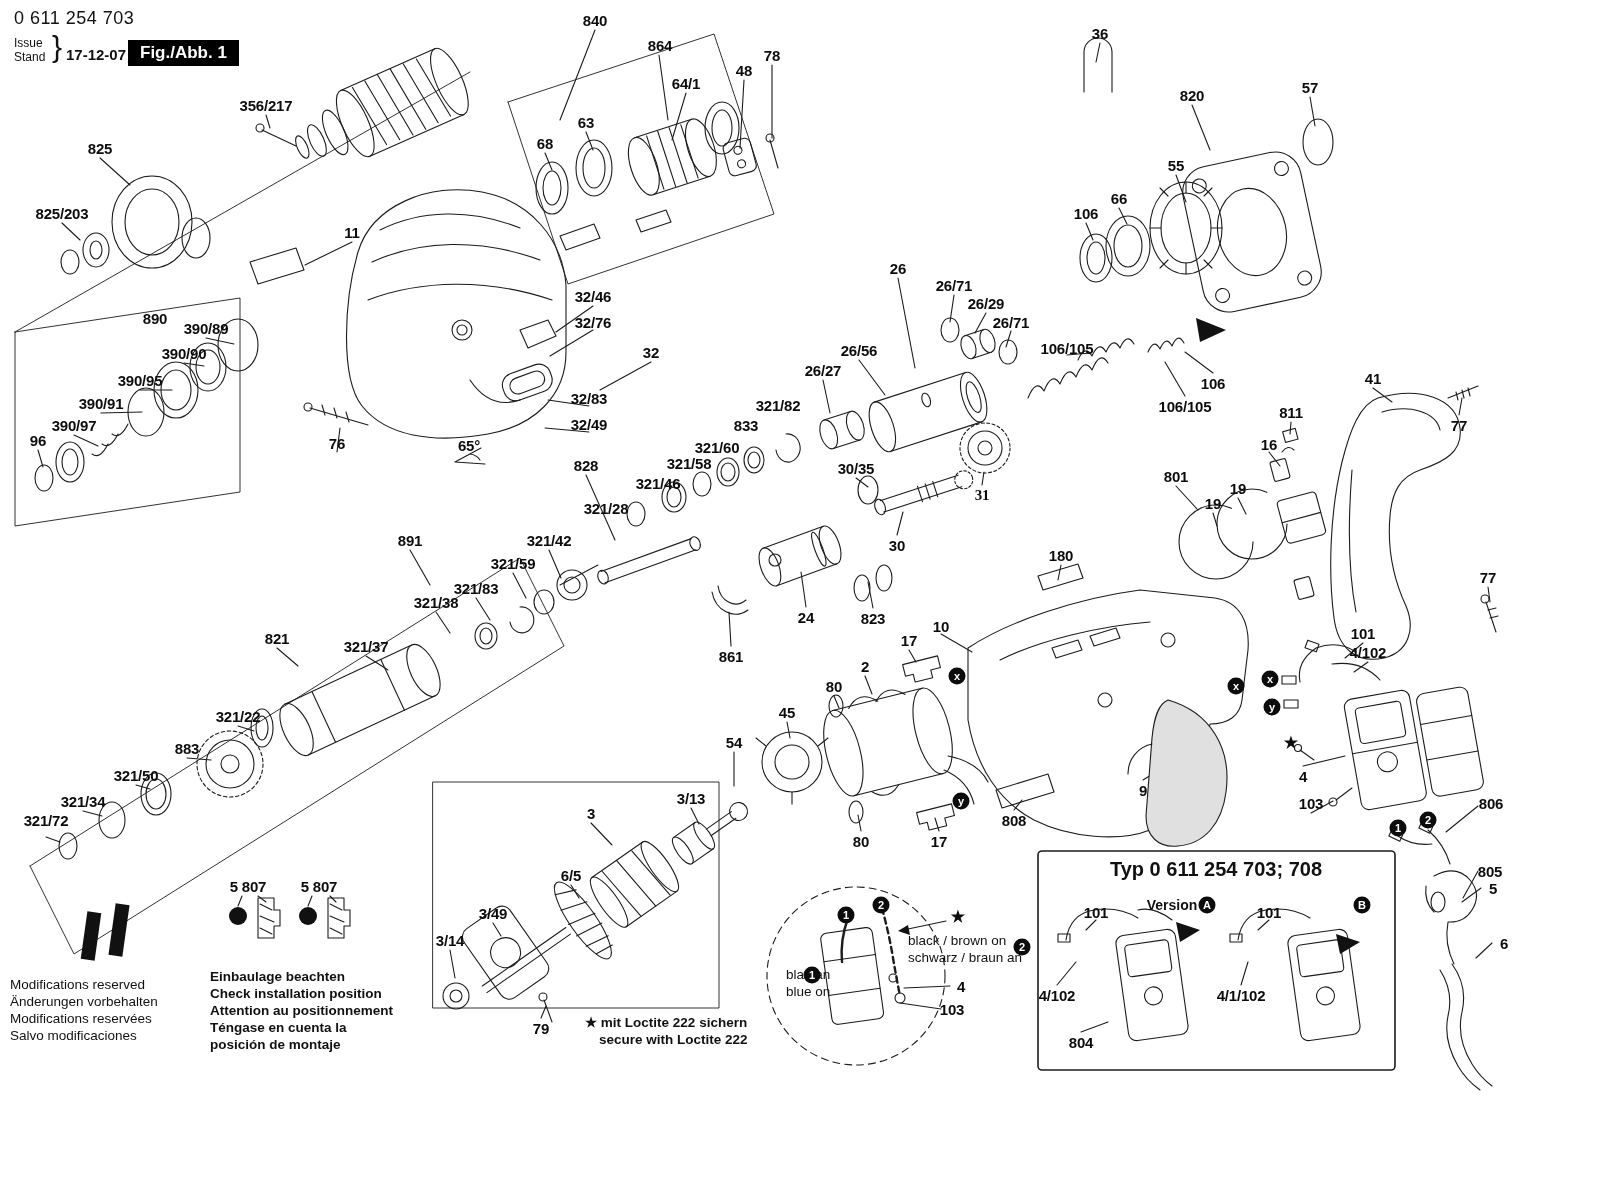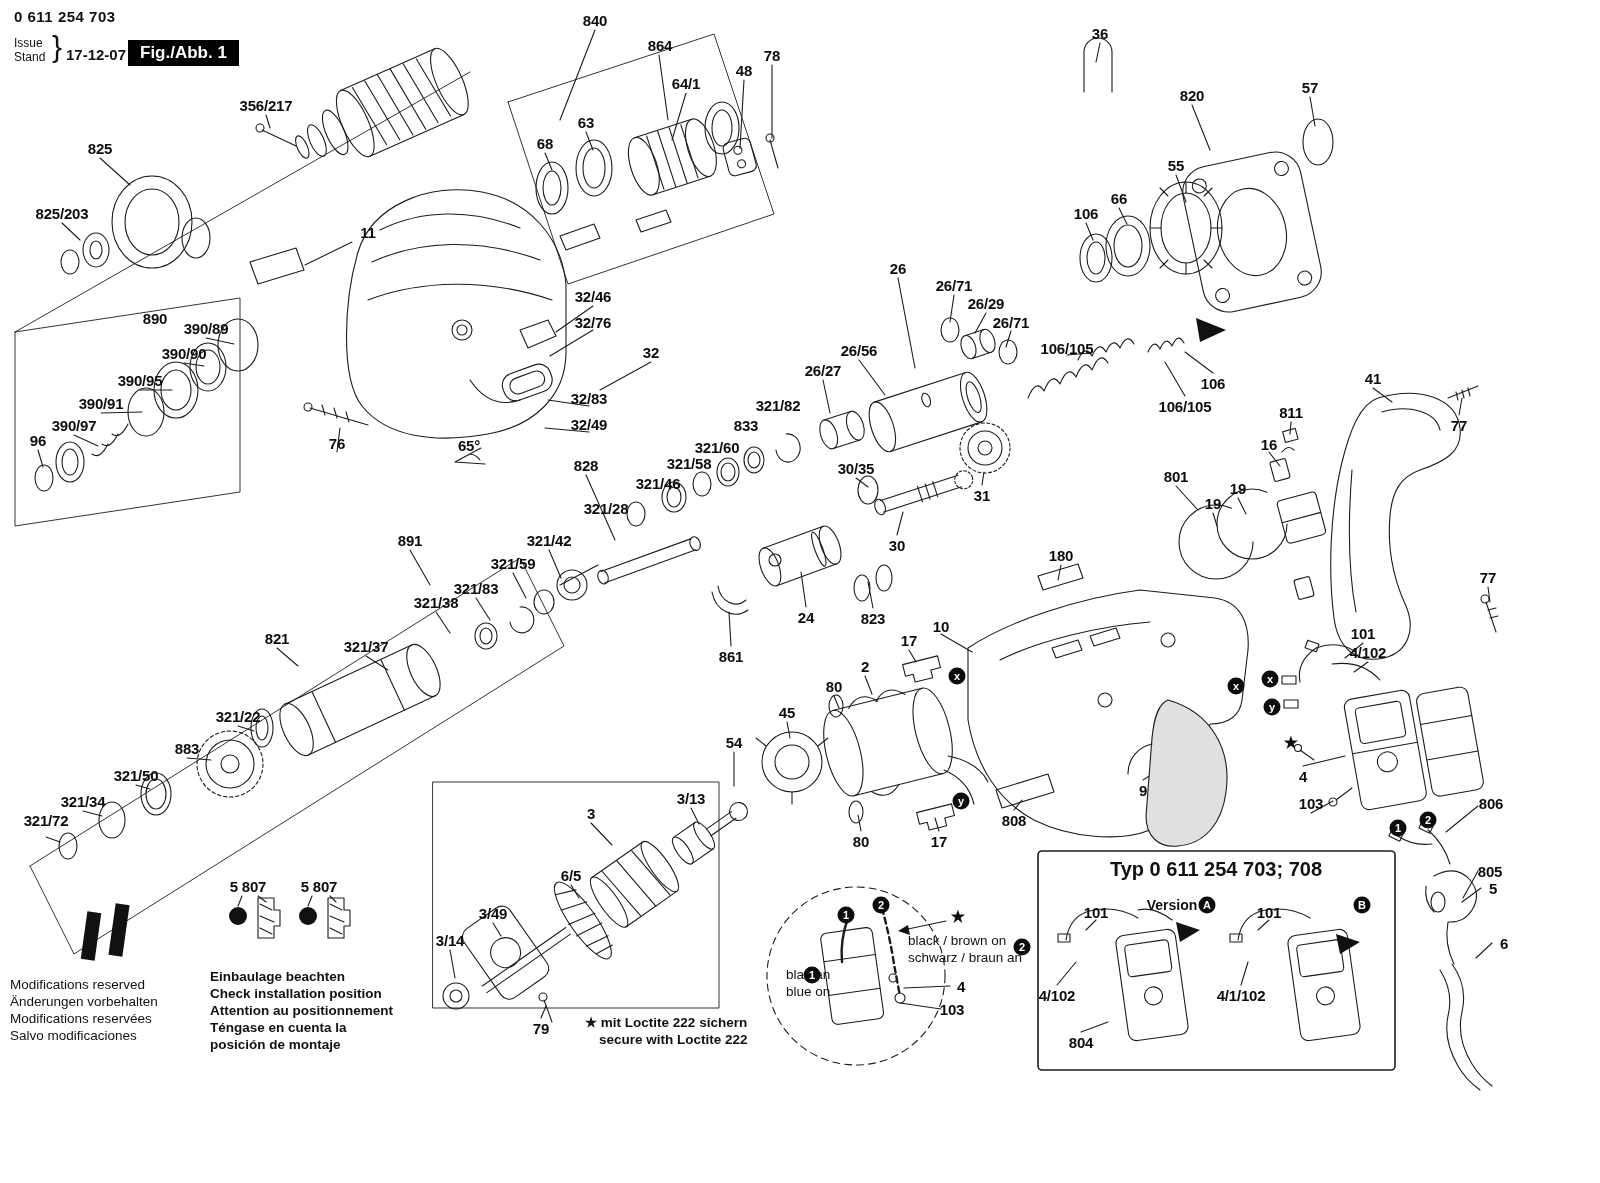--- a/index.html
+++ b/index.html
@@ -6,21 +6,21 @@
   .stage{position:relative;width:1600px;height:1183px;background:#ffffff;overflow:hidden;
          font-family:"Liberation Sans",sans-serif;color:#111;}
   svg{position:absolute;left:0;top:0;}
   .part-label{position:absolute;transform:translate(-50%,-50%);font-weight:bold;font-size:15px;
               white-space:nowrap;letter-spacing:-0.2px;color:#0c0c0c;z-index:4;}
   .marker{position:absolute;transform:translate(-50%,-50%);width:17px;height:17px;border-radius:50%;
           background:#0c0c0c;color:#fff;font-weight:bold;font-size:11px;line-height:17px;
           text-align:center;z-index:5;}
   .star-marker{position:absolute;transform:translate(-50%,-50%);font-size:16px;font-weight:bold;
                color:#0c0c0c;z-index:5;}
-  .hdr-partnum{position:absolute;left:14px;top:8px;font-size:15px;font-weight:bold;letter-spacing:0.5px;}
+  .hdr-partnum{position:absolute;left:14px;top:8px;font-size:18px;font-weight:normal;letter-spacing:0.5px;}
   .hdr-issue{position:absolute;left:14px;top:36px;font-size:12px;line-height:14px;}
   .hdr-brace{position:absolute;left:52px;top:30px;font-size:30px;font-weight:normal;}
   .hdr-date{position:absolute;left:66px;top:46px;font-size:15px;font-weight:bold;}
   .fig-box{position:absolute;left:128px;top:40px;background:#000;color:#fff;font-weight:bold;
            font-size:17px;padding:3px 12px;}
   .note{position:absolute;font-size:13.5px;line-height:17px;z-index:4;}
   .note.bold{font-weight:bold;}
   .note.right{text-align:left;margin-left:38px;}
   .inset-title{position:absolute;left:1216px;top:869px;transform:translate(-50%,-50%);
                font-size:20px;font-weight:bold;z-index:4;}
@@ -461,21 +461,21 @@
       <span class="part-label" style="left: 772px; top: 55px;">78</span>
       <span class="part-label" style="left: 1100px; top: 33px;">36</span>
       <span class="part-label" style="left: 1192px; top: 95px;">820</span>
       <span class="part-label" style="left: 1310px; top: 87px;">57</span>
       <span class="part-label" style="left: 1176px; top: 165px;">55</span>
       <span class="part-label" style="left: 1119px; top: 198px;">66</span>
       <span class="part-label" style="left: 1086px; top: 213px;">106</span>
       <span class="part-label" style="left: 266px; top: 105px;">356/217</span>
       <span class="part-label" style="left: 100px; top: 148px;">825</span>
       <span class="part-label" style="left: 62px; top: 213px;">825/203</span>
-      <span class="part-label" style="left: 368px; top: 232px;">11</span>
+      <span class="part-label" style="left: 352px; top: 232px;">11</span>
       <span class="part-label" style="left: 545px; top: 143px;">68</span>
       <span class="part-label" style="left: 586px; top: 122px;">63</span>
       <span class="part-label" style="left: 155px; top: 318px;">890</span>
       <span class="part-label" style="left: 206px; top: 328px;">390/89</span>
       <span class="part-label" style="left: 184px; top: 353px;">390/90</span>
       <span class="part-label" style="left: 140px; top: 380px;">390/95</span>
       <span class="part-label" style="left: 101px; top: 403px;">390/91</span>
       <span class="part-label" style="left: 74px; top: 425px;">390/97</span>
       <span class="part-label" style="left: 38px; top: 440px;">96</span>
       <span class="part-label" style="left: 593px; top: 296px;">32/46</span>
@@ -500,21 +500,21 @@
       <span class="part-label" style="left: 589px; top: 398px;">32/83</span>
       <span class="part-label" style="left: 589px; top: 424px;">32/49</span>
       <span class="part-label" style="left: 586px; top: 465px;">828</span>
       <span class="part-label" style="left: 778px; top: 405px;">321/82</span>
       <span class="part-label" style="left: 746px; top: 425px;">833</span>
       <span class="part-label" style="left: 717px; top: 447px;">321/60</span>
       <span class="part-label" style="left: 689px; top: 463px;">321/58</span>
       <span class="part-label" style="left: 658px; top: 483px;">321/46</span>
       <span class="part-label" style="left: 606px; top: 508px;">321/28</span>
       <span class="part-label" style="left: 856px; top: 468px;">30/35</span>
-      <span class="part-label" style="left: 982px; top: 495px;">31</span>
+      <span class="part-label" style="left: 982px; top: 495px; font-family: Liberation Serif, serif;">31</span>
       <span class="part-label" style="left: 897px; top: 545px;">30</span>
       <span class="part-label" style="left: 410px; top: 540px;">891</span>
       <span class="part-label" style="left: 549px; top: 540px;">321/42</span>
       <span class="part-label" style="left: 513px; top: 563px;">321/59</span>
       <span class="part-label" style="left: 476px; top: 588px;">321/83</span>
       <span class="part-label" style="left: 436px; top: 602px;">321/38</span>
       <span class="part-label" style="left: 366px; top: 646px;">321/37</span>
       <span class="part-label" style="left: 277px; top: 638px;">821</span>
       <span class="part-label" style="left: 238px; top: 716px;">321/22</span>
       <span class="part-label" style="left: 187px; top: 748px;">883</span>

